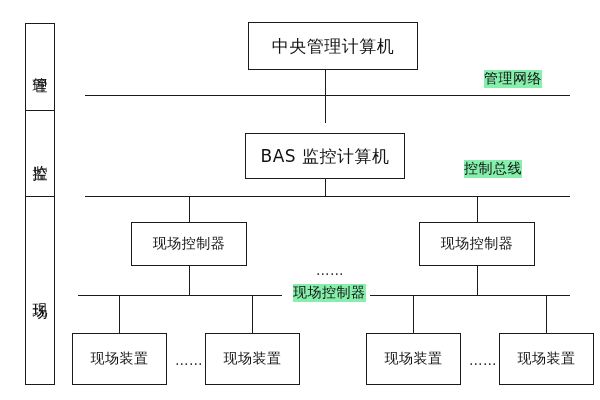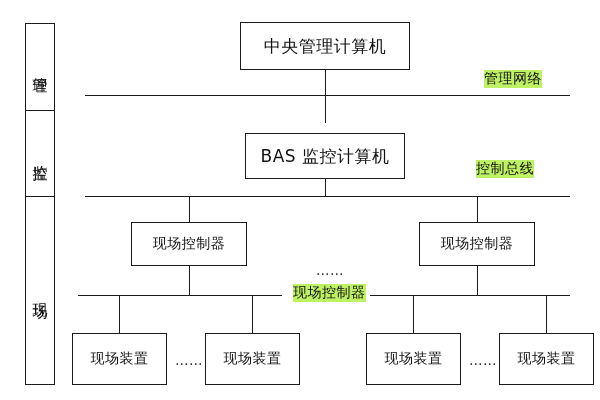--- a/index.html
+++ b/index.html
@@ -39,21 +39,21 @@
     position: absolute;
     width: 0;
     border-left: 1.6px solid #1b1b1b;
     z-index: 1;
   }
   .caption {
     position: absolute;
     color: #111111;
     white-space: nowrap;
     z-index: 2;
-    background: #bef264;
+    background: #86efac;
   }
   .dots {
     position: absolute;
     color: #2a2a2a;
     letter-spacing: 1px;
     white-space: nowrap;
     z-index: 2;
     background: #ffffff;
     text-align: center;
   }
@@ -105,39 +105,39 @@
       <span class="stage-label">管理</span>
     </div>
     <div class="stage-cell" style="top:86px; height:86px;">
       <span class="stage-label">监控</span>
     </div>
     <div class="stage-cell" style="top:172px; height:190px;">
       <span class="stage-label">现场</span>
     </div>
   </div>
 
-  <div class="box t-lg" style="left:240px; top:22px; width:170px; height:48px;">
+  <div class="box t-lg" style="left:248px; top:22px; width:170px; height:48px;">
     <span>中央管理计算机</span>
   </div>
 
   <div class="vline" style="left:325px; top:70px; height:25px;"></div>
 
   <div class="hline" style="left:85px; top:95px; width:485px;"></div>
   <div class="caption t-cap" style="left:484px; top:70px;">管理网络</div>
 
   <div class="vline" style="left:325px; top:95px; height:28px;"></div>
 
   <div class="box t-lg" style="left:245px; top:133px; width:160px; height:46px;">
     <span>BAS 监控计算机</span>
   </div>
 
   <div class="vline" style="left:325px; top:169px; height:27px;"></div>
 
   <div class="hline" style="left:85px; top:196px; width:485px;"></div>
-  <div class="caption t-cap" style="left:476px; top:160px;">控制总线</div>
+  <div class="caption t-cap" style="left:464px; top:160px;">控制总线</div>
 
   <div class="vline" style="left:189px; top:196px; height:26px;"></div>
   <div class="vline" style="left:477px; top:196px; height:26px;"></div>
 
   <div class="box t-md" style="left:131px; top:222px; width:116px; height:44px;">
     <span>现场控制器</span>
   </div>
   <div class="box t-md" style="left:419px; top:222px; width:116px; height:44px;">
     <span>现场控制器</span>
   </div>

